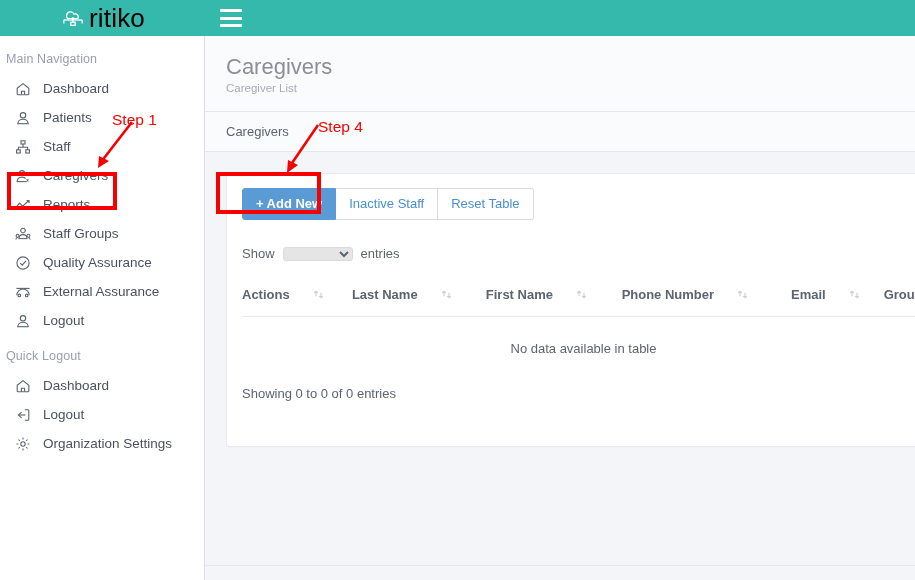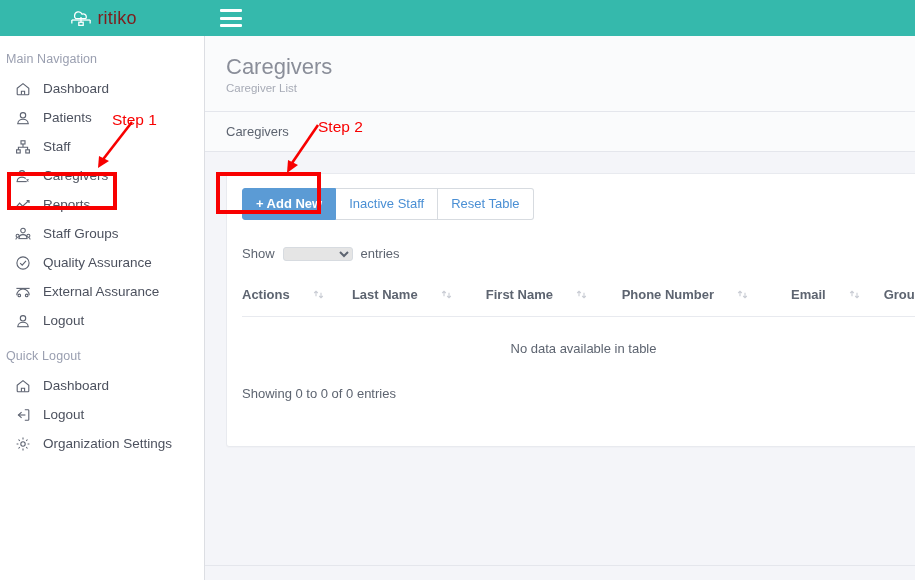--- a/index.html
+++ b/index.html
@@ -17,21 +17,21 @@
     background: #35b9ac;
     display: flex; align-items: center;
   }
   .brand {
     width: 205px; height: 36px;
     display: flex; align-items: center; justify-content: center;
     gap: 3px;
   }
   .brand-logo { width: 26px; height: 22px; display:block; }
   .brand-name {
-    color: #7f1d1d; font-size: 18px; letter-spacing: .2px;
+    color: #000000; font-size: 26px; letter-spacing: .2px;
     font-weight: 400; line-height: 1;
   }
   .hamburger {
     margin-left: 15px; width: 22px; height: 18px;
     display: flex; flex-direction: column; justify-content: space-between;
     cursor: pointer;
   }
   .hamburger span { display: block; height: 3px; background: #fff; border-radius: 1px; }
 
   
@@ -422,21 +422,21 @@
       </div>
     </div>
   </div>
 
   <div class="footer-rule"></div>
 
   <div class="anno anno-box" id="box-caregivers"></div>
   <div class="anno anno-box" id="box-addnew"></div>
 
   <div class="anno anno-text" id="txt-step1">Step 1</div>
-  <div class="anno anno-text" id="txt-step2">Step 2</div>
+  <div class="anno anno-text" id="txt-step2">Step 4</div>
 
   <div class="anno" id="arrow-step1">
     <svg width="48" height="54" viewBox="0 0 48 54" fill="none">
       <line x1="44" y1="4" x2="13" y2="44" stroke="#f80000" stroke-width="2.6"></line>
       <polygon points="10,50 11,38 21,43" fill="#f80000"></polygon>
     </svg>
   </div>
 
   <div class="anno" id="arrow-step2">
     <svg width="46" height="56" viewBox="0 0 46 56" fill="none">

